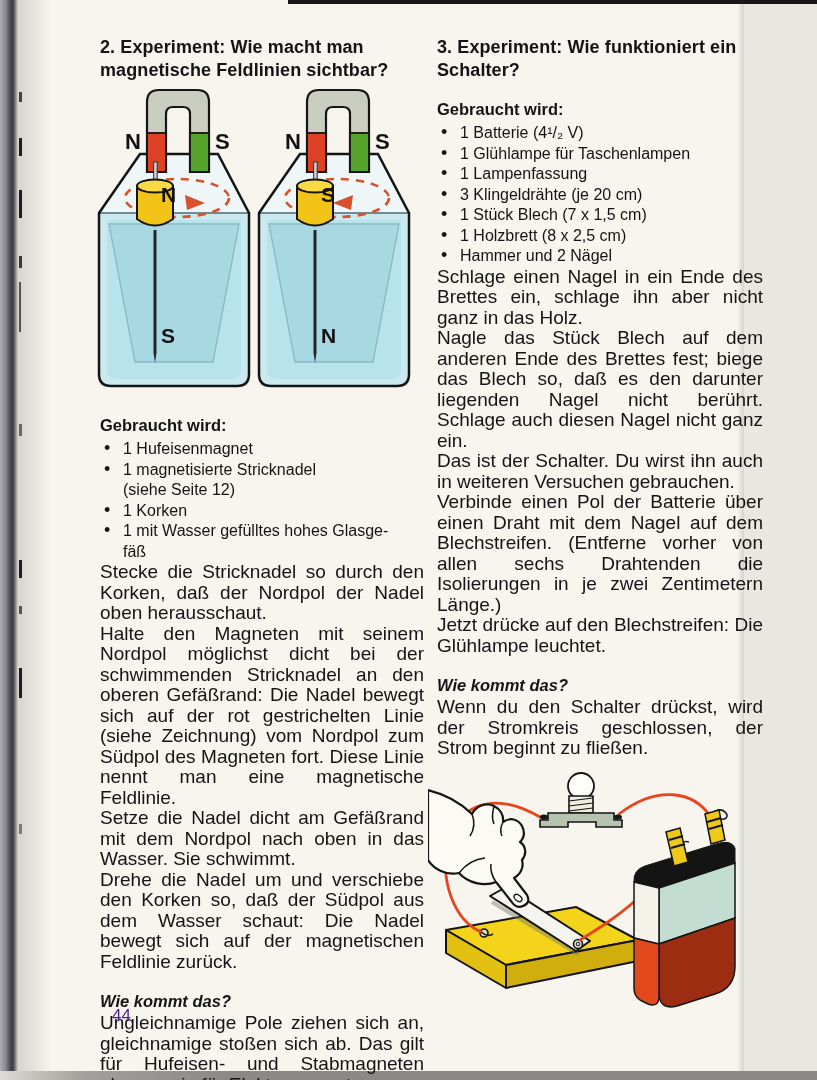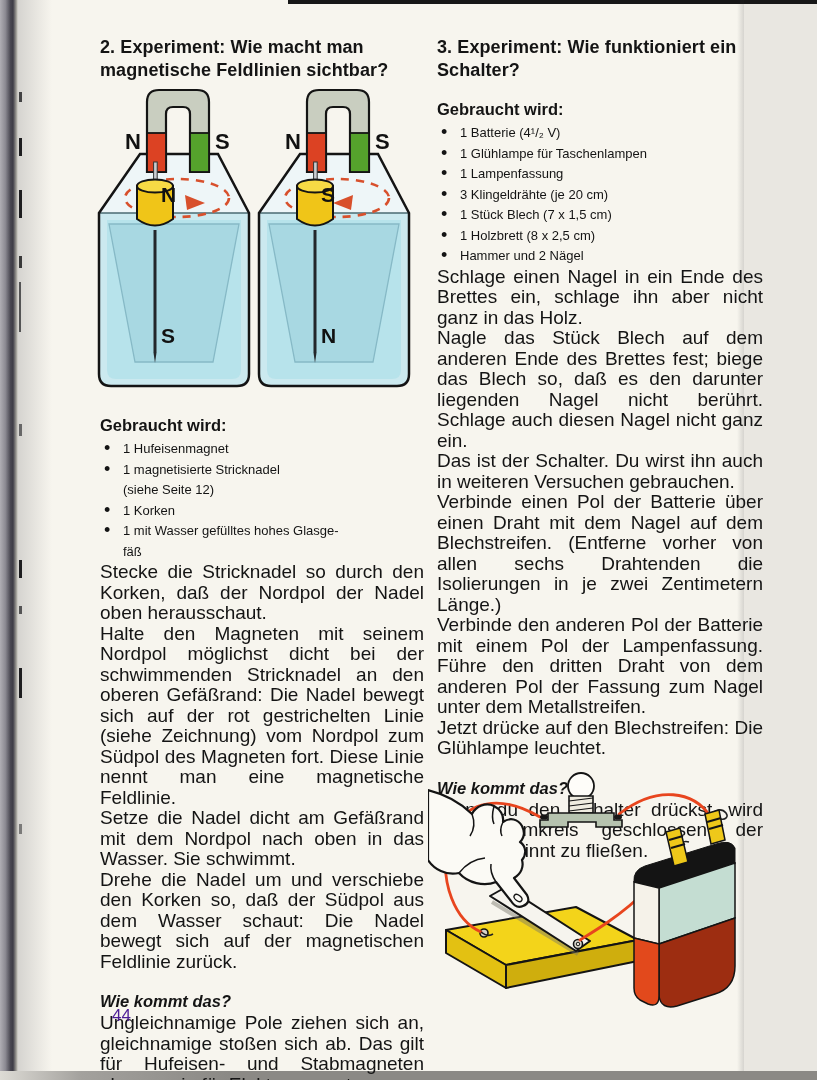--- a/index.html
+++ b/index.html
@@ -19,21 +19,21 @@
     background:linear-gradient(270deg,rgba(40,40,45,.16),rgba(40,40,45,0));}
   .dash{position:absolute;left:19px;width:3px;background:#1d1d1f;}
 
   
   .col{position:absolute;top:36px;width:324px;color:#141414;}
   .col-left{left:100px;}
   .col-right{left:437px;width:326px;}
   h2{font-size:18px;line-height:23px;font-weight:bold;margin:0;letter-spacing:.1px;}
   .materials-heading{font-size:16.5px;line-height:21px;font-weight:bold;margin:17px 0 3px 0;}
   ul.materials{list-style:none;margin:0;padding:0;}
-  ul.materials li{position:relative;padding-left:23px;font-size:13px;line-height:20.5px;
+  ul.materials li{position:relative;padding-left:23px;font-size:16px;line-height:20.5px;
     white-space:pre-line;}
   ul.materials li::before{content:"\2022";position:absolute;left:4px;top:-1px;font-size:18px;}
   .para{font-size:19px;line-height:20.5px;text-align:justify;margin:0;hyphens:auto;}
   .why-heading{font-size:16.5px;line-height:21px;font-weight:bold;margin:19px 0 1px 0;font-style:italic;}
   .page-number{position:absolute;left:112px;top:1006px;font-size:17px;color:#4c1d95;}
   .fig-spacer{height:316px;}
 
   .magnet-figure{position:absolute;left:97px;top:86px;}
   .circuit-figure{position:absolute;left:428px;top:772px;}
   svg text{font-family:"Liberation Sans", sans-serif;font-weight:bold;fill:#111;}
@@ -143,21 +143,20 @@
       <li>1 Lampenfassung</li>
       <li>3 Klingeldrähte (je 20 cm)</li>
       <li>1 Stück Blech (7 x 1,5 cm)</li>
       <li>1 Holzbrett (8 x 2,5 cm)</li>
       <li>Hammer und 2 Nägel</li>
     </ul>
     <div class="para">Schlage einen Nagel in ein Ende des Brettes ein, schlage ihn aber nicht ganz in das Holz.</div>
     <div class="para">Nagle das Stück Blech auf dem anderen Ende des Brettes fest; biege das Blech so, daß es den darunter liegenden Nagel nicht berührt. Schlage auch diesen Nagel nicht ganz ein.</div>
     <div class="para">Das ist der Schalter. Du wirst ihn auch in weiteren Versuchen gebrauchen.</div>
     <div class="para">Verbinde einen Pol der Batterie über einen Draht mit dem Nagel auf dem Blechstreifen. (Entferne vorher von allen sechs Drahtenden die Isolierungen in je zwei Zentimetern Länge.)</div>
-    <div class="para">Verbinde den anderen Pol der Batterie mit einem Pol der Lampenfassung. Führe den dritten Draht von dem anderen Pol der Fassung zum Nagel unter dem Metallstreifen.</div>
     <div class="para">Jetzt drücke auf den Blechstreifen: Die Glühlampe leuchtet.</div>
     <p class="why-heading">Wie kommt das?</p>
     <div class="para">Wenn du den Schalter drückst, wird der Stromkreis geschlossen, der Strom beginnt zu fließen.</div>
   </div>
 
   <svg class="circuit-figure" width="360" height="280" viewBox="0 0 360 280">
 
     <g stroke-linejoin="round">
       <polygon points="18,158 148,135 210,168 78,193" fill="#f3d41a" stroke="#141414" stroke-width="2"></polygon>
       <polygon points="18,158 78,193 78,216 18,181" fill="#e3c112" stroke="#141414" stroke-width="2"></polygon>

